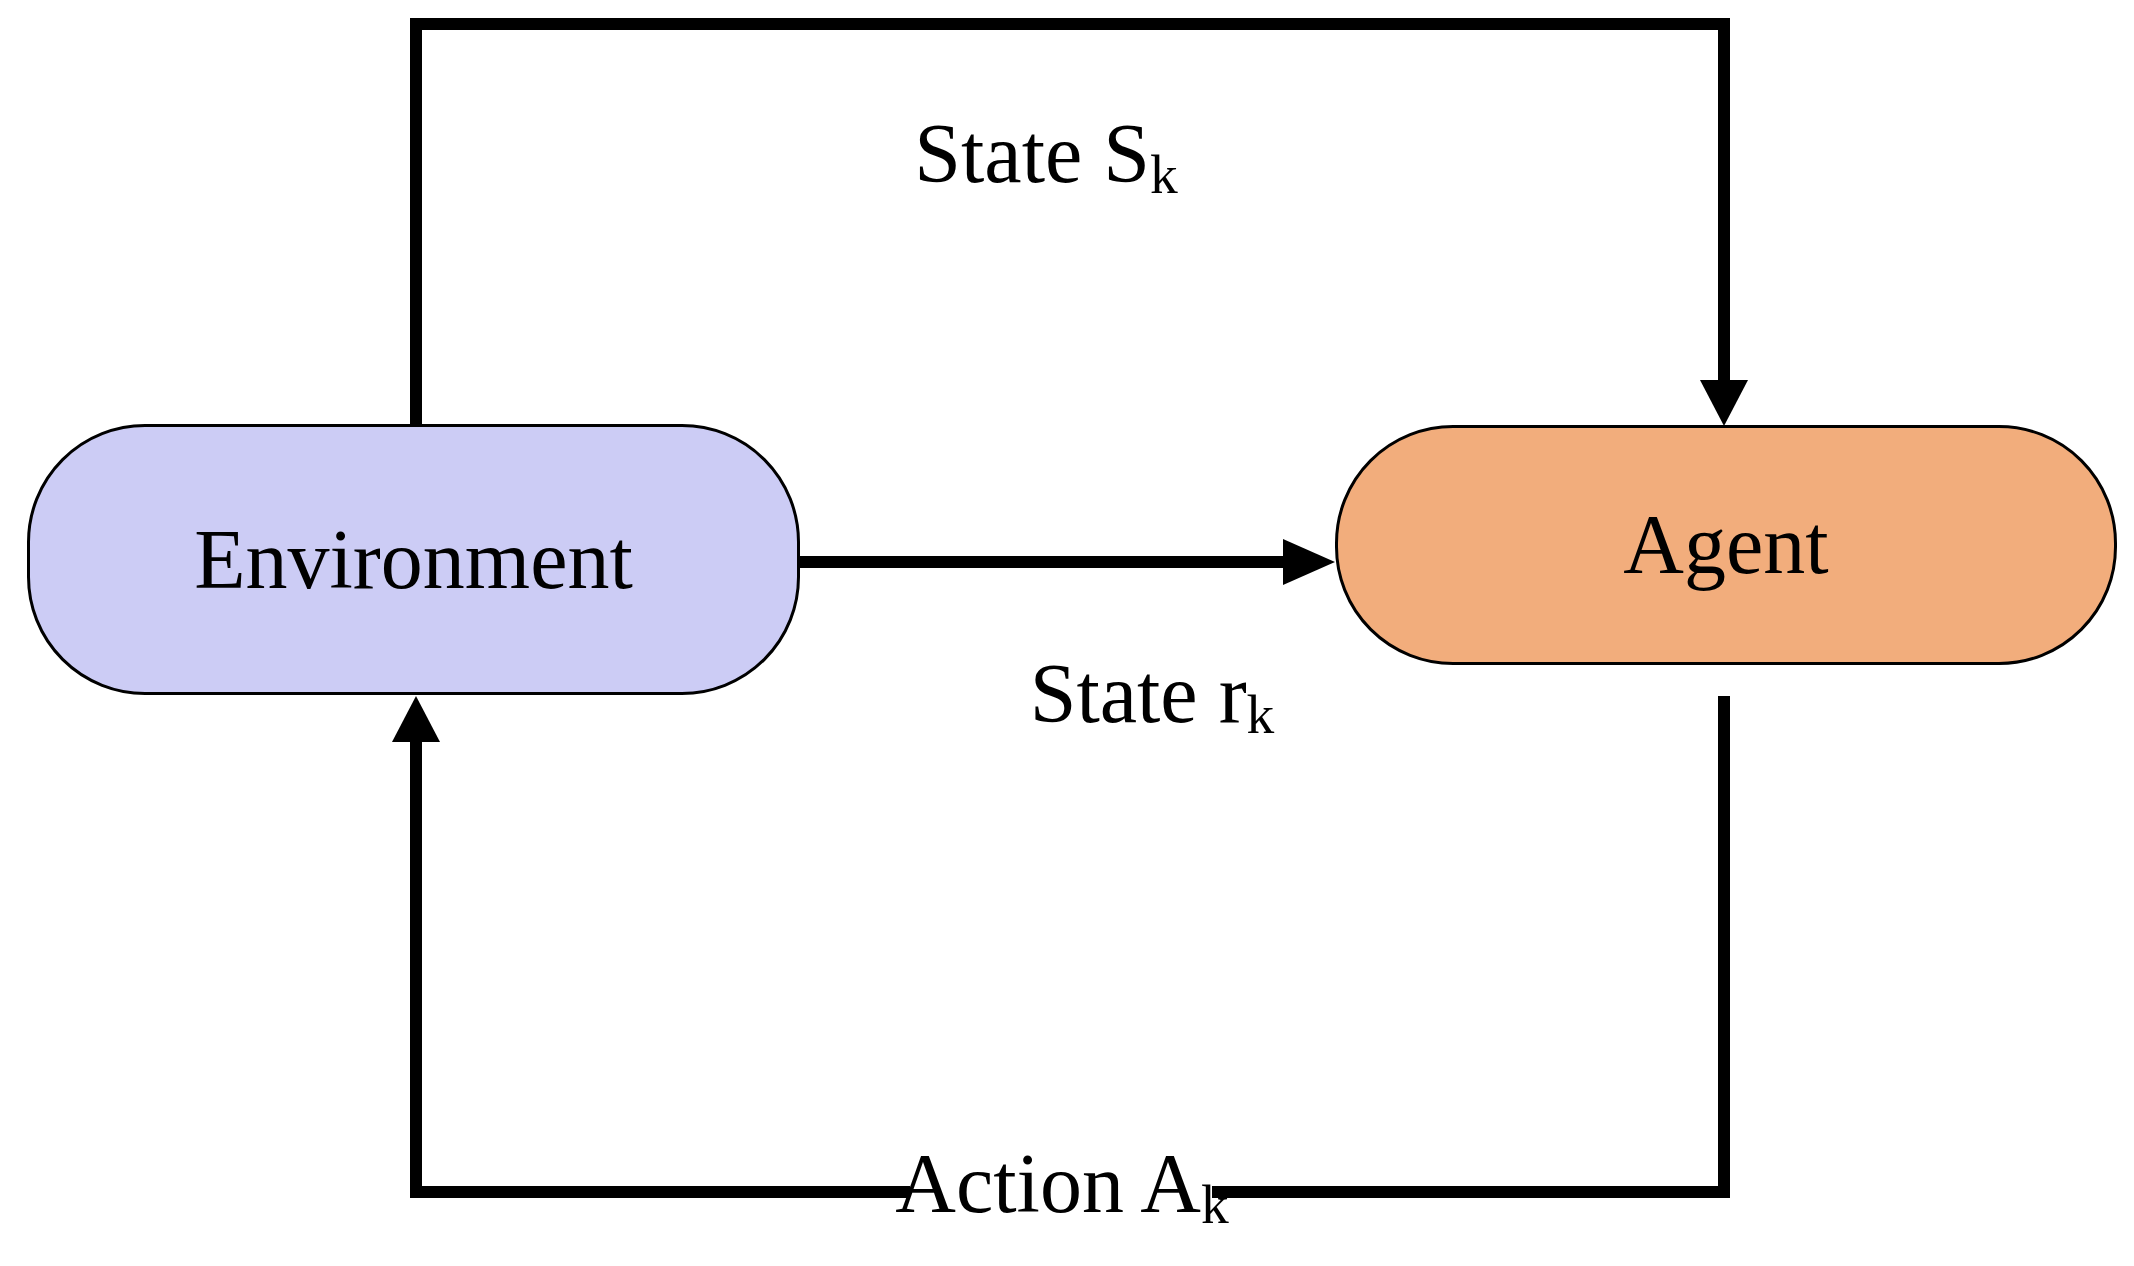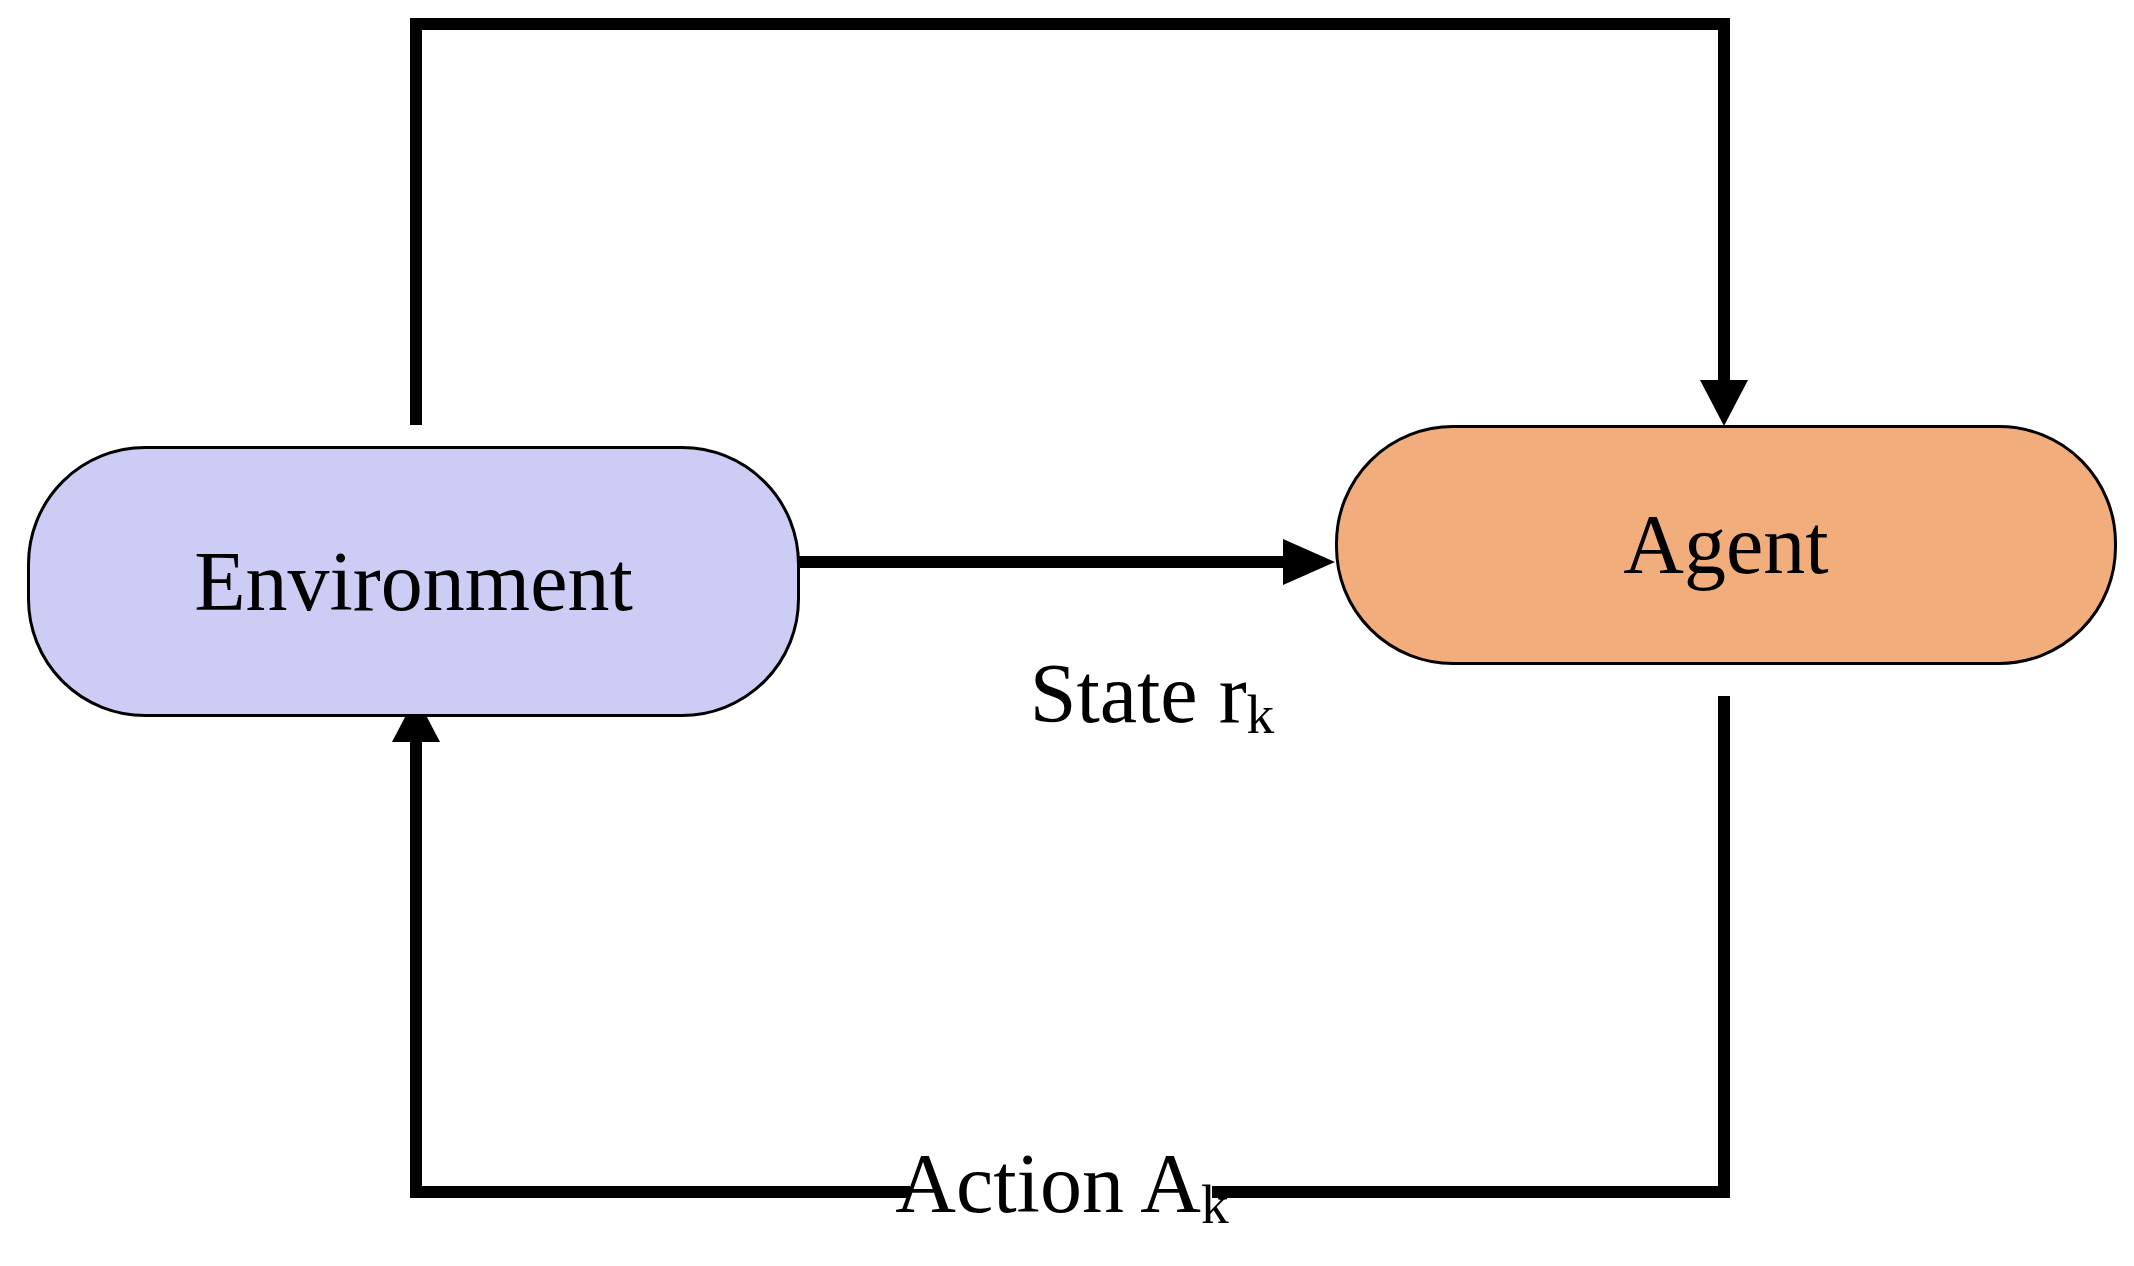--- a/index.html
+++ b/index.html
@@ -22,21 +22,21 @@
     border: 3px solid #000000;
     border-radius: 118px;
     display: flex;
     align-items: center;
     justify-content: center;
     font-size: 84px;
     line-height: 1;
     white-space: nowrap;
   }
   .node-environment {
-    left: 27px; top: 446px; width: 773px; height: 271px;
+    left: 27px; top: 424px; width: 773px; height: 271px;
   }
   .node-agent {
     left: 1335px; top: 425px; width: 782px; height: 240px;
   }
   .line {
     position: absolute;
     background: #000000;
   }
   .arrowhead {
     position: absolute;
@@ -72,20 +72,23 @@
 </style>
 </head>
 <body>
 
 <div class="canvas">
 
   <div class="line" style="left:410px; top:18px; width:12px; height:407px;"></div>
   <div class="line" style="left:410px; top:18px; width:1320px; height:12px;"></div>
   <div class="line" style="left:1718px; top:18px; width:12px; height:364px;"></div>
   <div class="arrowhead arrowhead-down" style="left:1700px; top:380px;"></div>
+  <div class="edge-label" style="left:846px; top:112px; width:400px;">
+    <span>State S</span><span class="sub">k</span>
+  </div>
 
   <div class="line" style="left:799px; top:556px; width:486px; height:12px;"></div>
   <div class="arrowhead arrowhead-right" style="left:1283px; top:539px;"></div>
   <div class="edge-label" style="left:952px; top:652px; width:400px;">
     <span>State r</span><span class="sub">k</span>
   </div>
 
   <div class="line" style="left:1718px; top:696px; width:12px; height:502px;"></div>
   <div class="line" style="left:1212px; top:1186px; width:518px; height:12px;"></div>
   <div class="line" style="left:410px; top:1186px; width:500px; height:12px;"></div>

